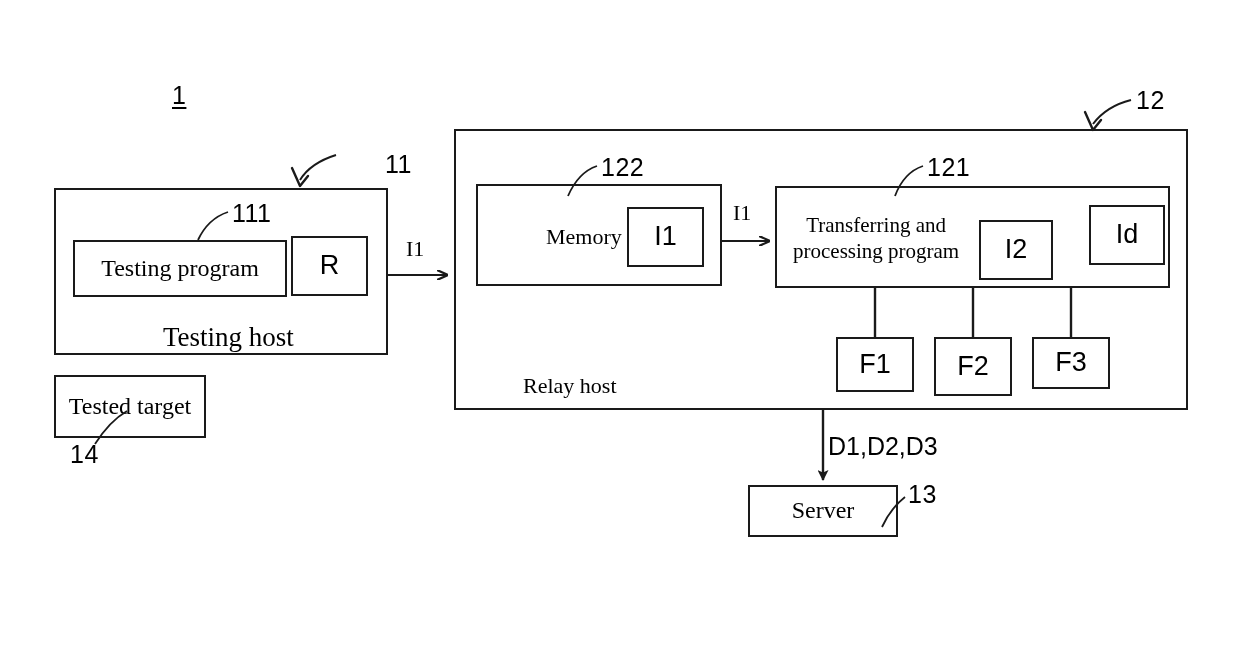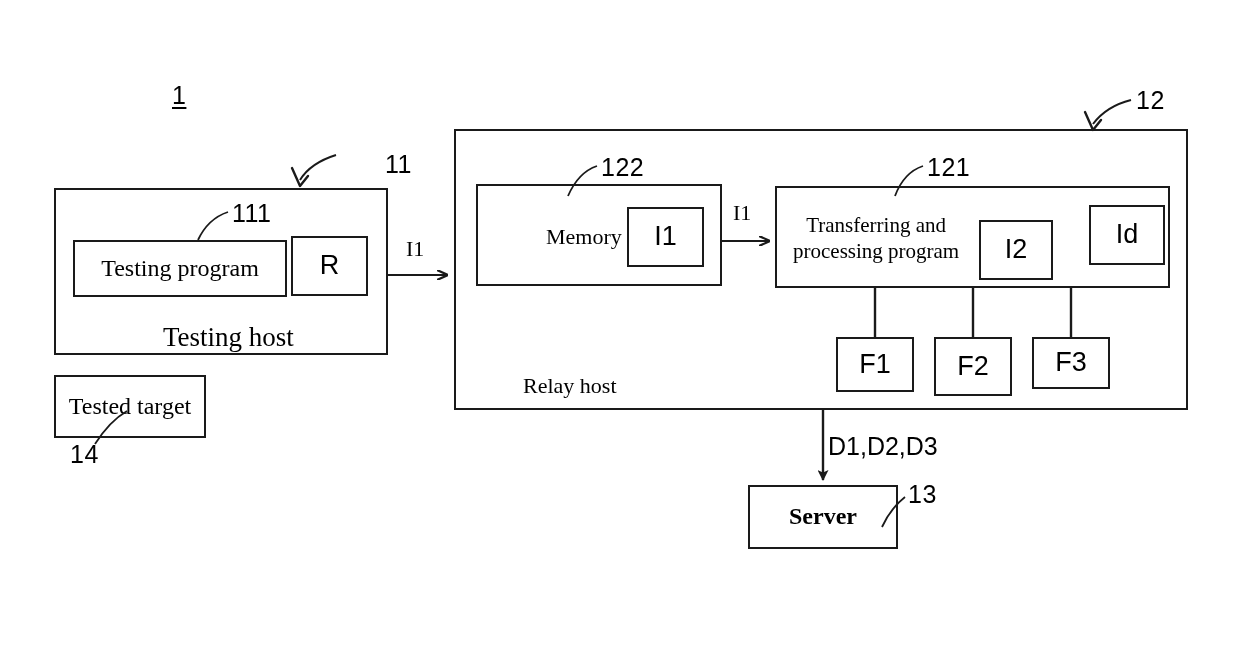--- a/index.html
+++ b/index.html
@@ -137,21 +137,21 @@
   <div class="box" style="left:836px; top:337px; width:78px; height:55px;">
     <span class="box-label mono-box-text">F1</span>
   </div>
   <div class="box" style="left:934px; top:337px; width:78px; height:59px;">
     <span class="box-label mono-box-text">F2</span>
   </div>
   <div class="box" style="left:1032px; top:337px; width:78px; height:52px;">
     <span class="box-label mono-box-text">F3</span>
   </div>
 
-  <div class="box" style="left:748px; top:485px; width:150px; height:64px;font-weight:bold;">
+  <div class="box" style="left:748px; top:485px; width:150px; height:52px;">
     <span class="box-label serif-box-text">Server</span>
   </div>
   <div class="refnum" style="left:908px; top:480px;">13</div>
 
   <div class="sig-label" style="left:406px; top:236px;">I1</div>
   <div class="sig-label" style="left:733px; top:200px;">I1</div>
   <div class="sig-label sans" style="left:828px; top:432px;">D1,D2,D3</div>
 
   <svg class="overlay" viewBox="0 0 1240 660">
     <defs>

